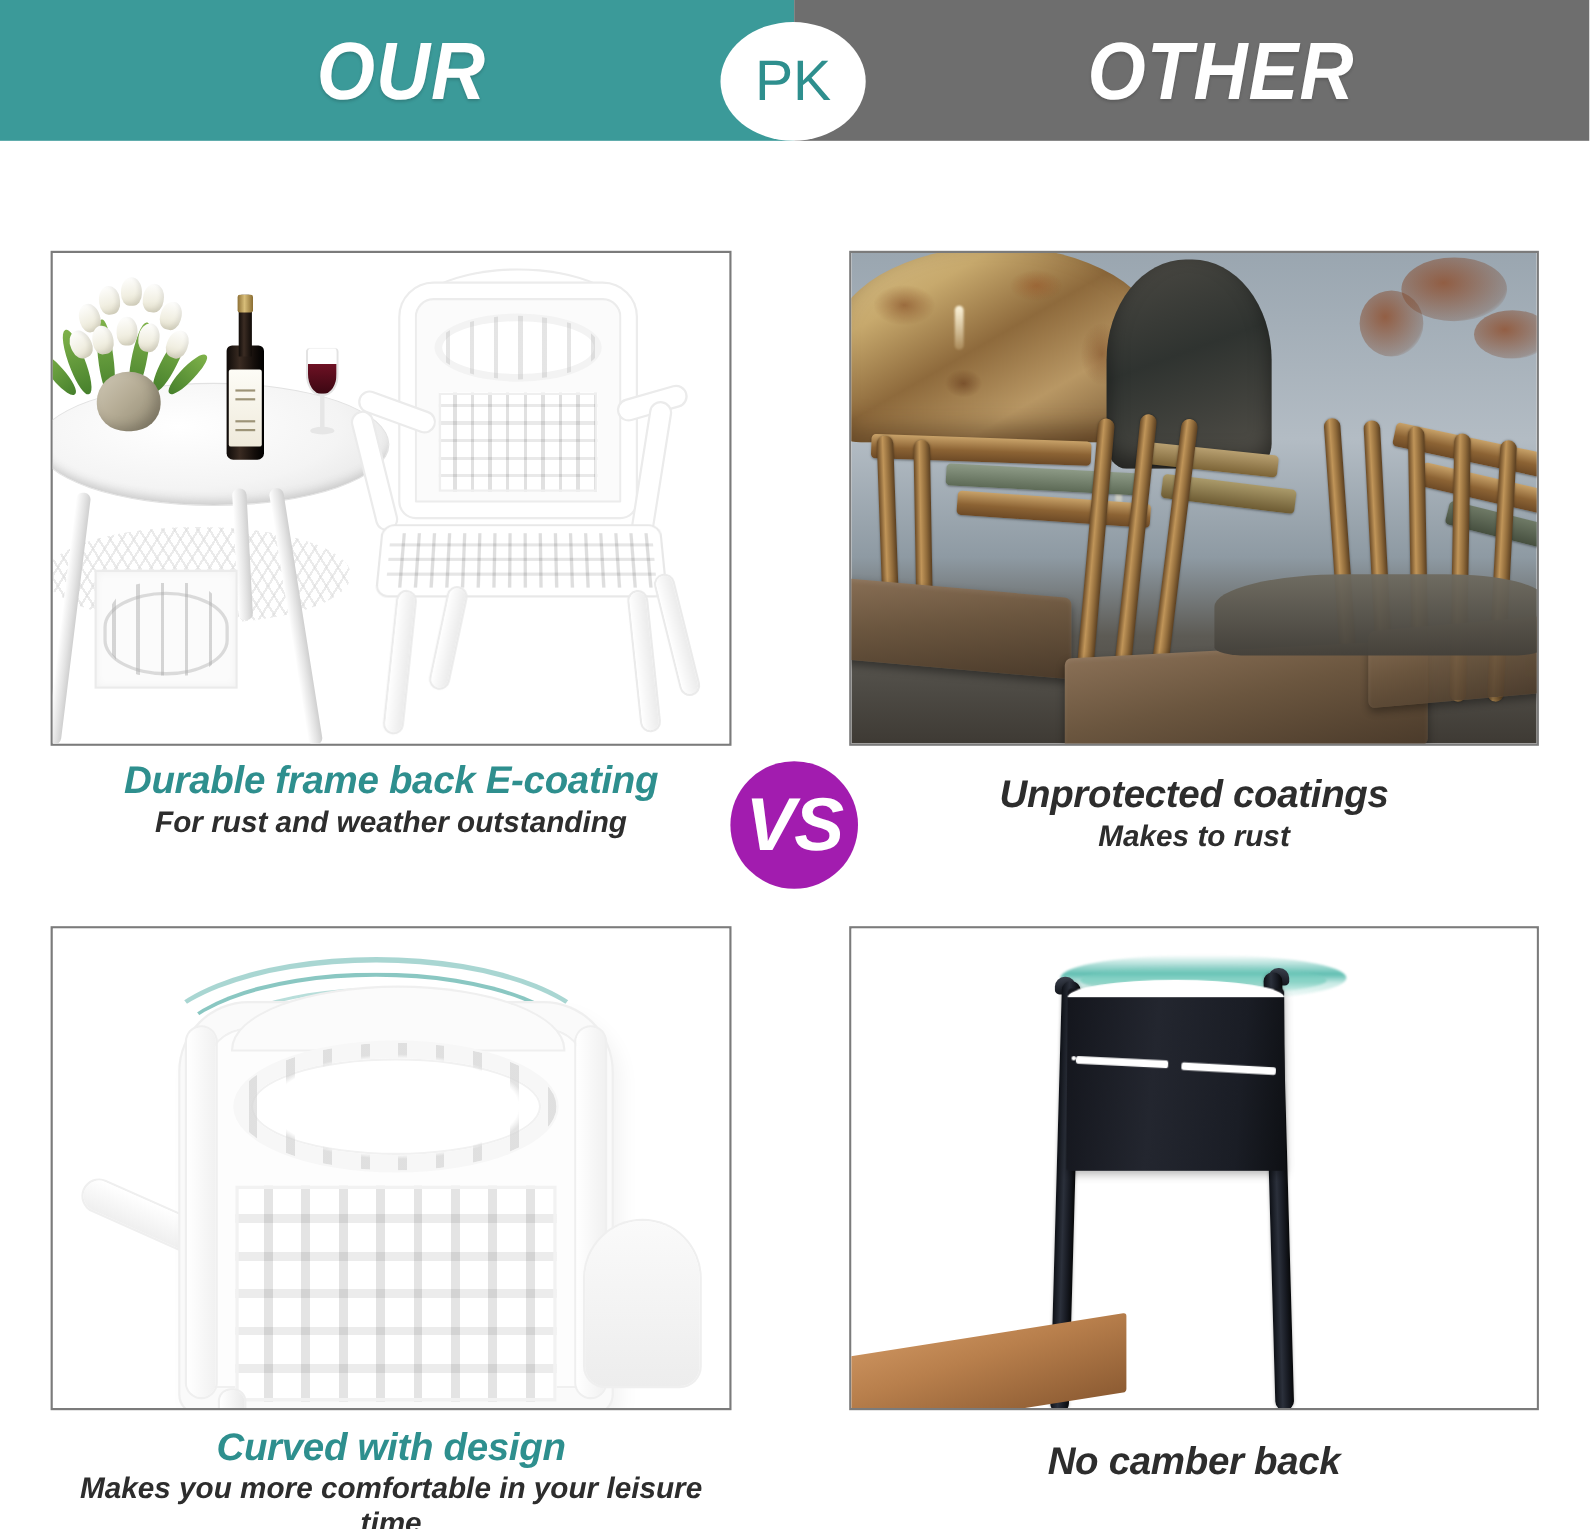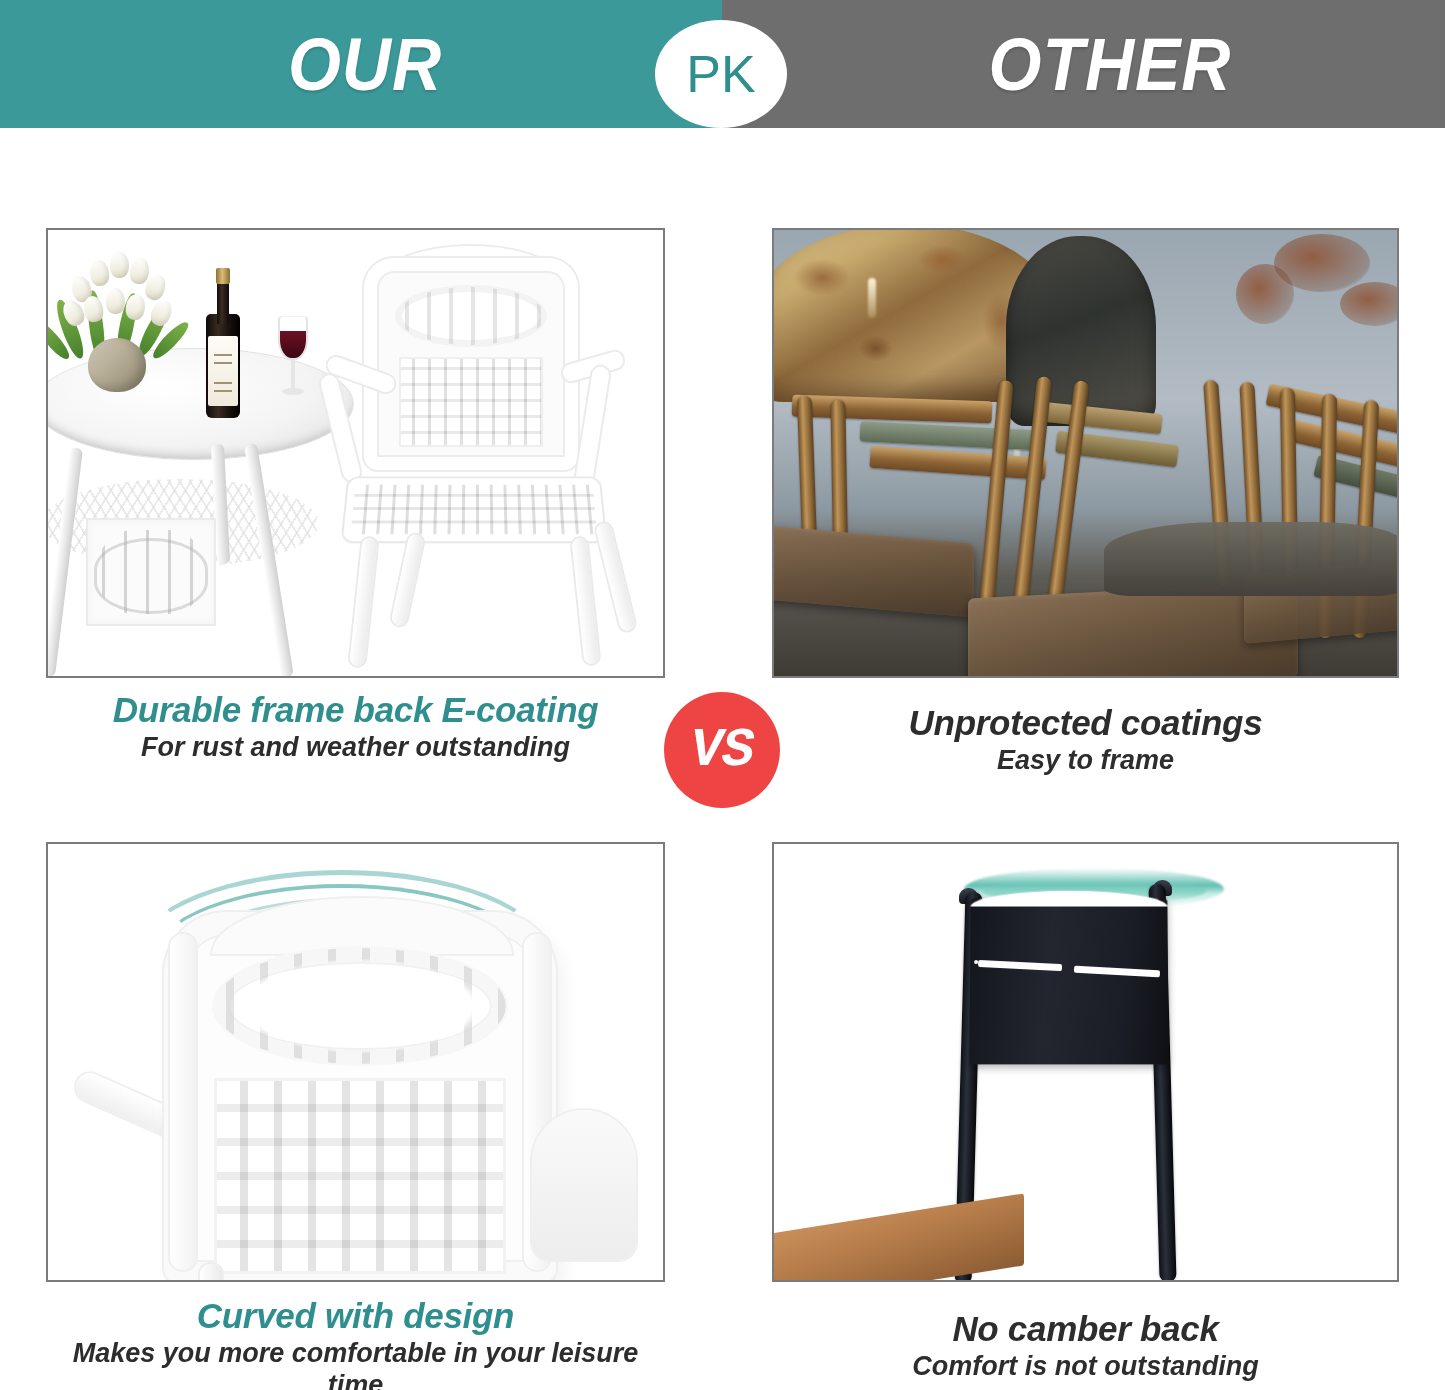--- a/index.html
+++ b/index.html
@@ -63,24 +63,24 @@
 
   .cap-tl { left: 46px;  top: 690px;  width: 619px; }
   .cap-tr { left: 772px; top: 690px;  width: 627px; }
   .cap-bl { left: 46px;  top: 1296px; width: 619px; }
   .cap-br { left: 772px; top: 1296px; width: 627px; }
 
   
   .vs-badge {
     position: absolute; left: 664px; top: 692px;
     width: 116px; height: 116px; border-radius: 50%;
-    background: #ef4444;
+    background: #a21caf;
     display: flex; align-items: center; justify-content: center;
-    color: #ffffff; font-size: 54px; font-weight: bold; font-style: italic;
-    font-family: Liberation Mono, monospace;
+    color: #ffffff; font-size: 68px; font-weight: bold; font-style: italic;
+    font-family: Liberation Sans, sans-serif;
     letter-spacing: -1px; z-index: 6;
   }
 
   
   .s1 { background: #ffffff; }
   .tbl-top {
     position: absolute; left: -14px; top: 118px; width: 320px; height: 112px;
     border-radius: 50%;
     background: radial-gradient(ellipse at 40% 35%, #ffffff 0%, #f4f4f4 55%, #dedede 100%);
     box-shadow: inset 0 -7px 9px -4px #c9c9c9;
@@ -581,26 +581,25 @@
 
   <div class="vs-badge">VS</div>
 
   <div class="caption cap-tl">
     <div class="cap-title teal">Durable frame back E-coating</div>
     <div class="cap-sub">For rust and weather outstanding</div>
   </div>
 
   <div class="caption cap-tr">
     <div class="cap-title dark">Unprotected coatings</div>
-    <div class="cap-sub">Easy to frame</div>
+    <div class="cap-sub">Makes to rust</div>
   </div>
 
   <div class="caption cap-bl">
     <div class="cap-title teal">Curved with design</div>
     <div class="cap-sub" style="padding:0 26px;">Makes you more comfortable in your leisure time</div>
   </div>
 
   <div class="caption cap-br">
     <div class="cap-title dark">No camber back</div>
-    <div class="cap-sub">Comfort is not outstanding</div>
   </div>
 
 </div>
 
 </body></html>

